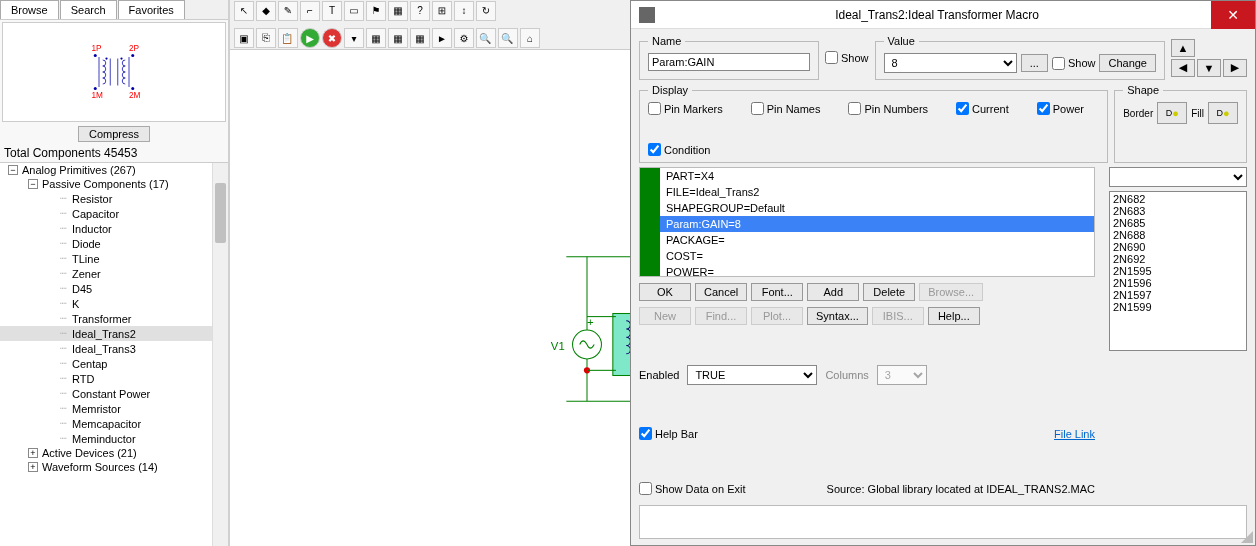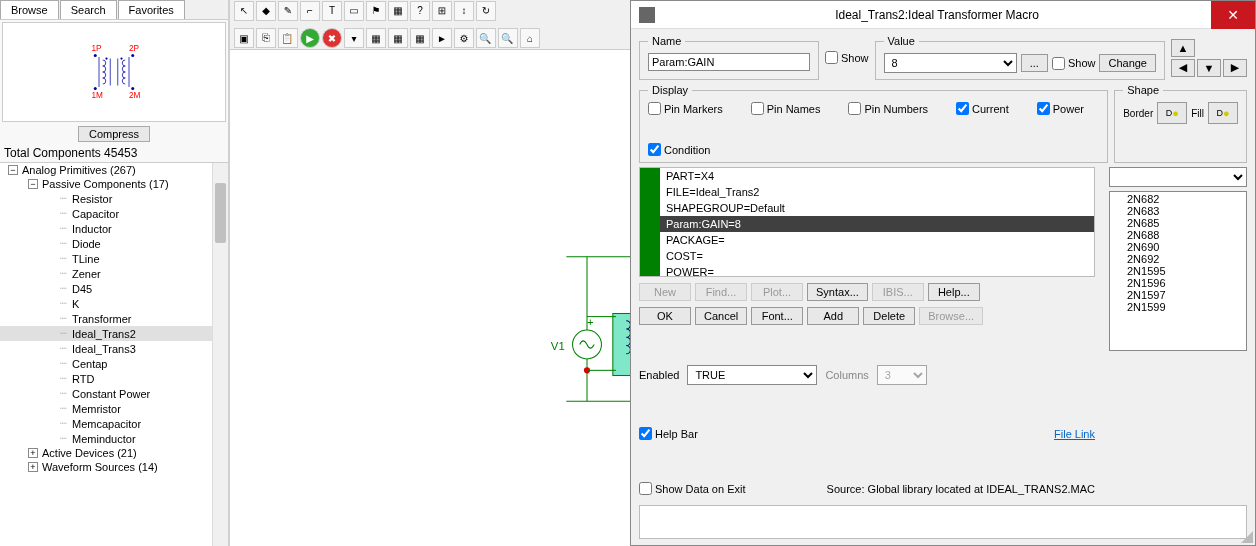--- a/index.html
+++ b/index.html
@@ -48,23 +48,23 @@
 input[type=text], select { border: 1px solid #888; padding: 2px 3px; background: #fff; font-size: 11px; }
 .chk { display: flex; align-items: center; gap: 3px; }
 .chk input { margin: 0; }
 .btn { padding: 2px 8px; background: #e8e8e8; border: 1px solid #999; cursor: pointer; min-width: 52px; text-align: center; }
 .btn.dis { color: #999; border-color: #ccc; }
 .arrow-btn { width: 24px; height: 18px; background: #e8e8e8; border: 1px solid #999; display: flex; align-items: center; justify-content: center; cursor: pointer; }
 .attr-box { display: flex; height: 110px; border: 1px solid #bbb; }
 .attr-green { width: 20px; background: #008000; }
 .attr-list { flex: 1; background: #fff; overflow: hidden; }
 .attr-row { padding: 2px 6px; }
-.attr-row.sel { background: #404040; color: #fff; }
+.attr-row.sel { background: #3b82f6; color: #fff; }
 .part-list { width: 138px; border: 1px solid #888; background: #fff; height: 160px; overflow-y: scroll; padding: 1px; }
-.part-list div { padding: 0 16px; }
+.part-list div { padding: 0 2px; }
 .btn-row { display: flex; gap: 4px; flex-wrap: wrap; }
 .form-row { display: flex; align-items: center; gap: 8px; padding: 2px 0; margin-top: 32px; }
 .link { color: #0066cc; text-decoration: underline; cursor: pointer; }
 .dlg-foot { flex: 1; background: #fff; border: 1px solid #bbb; margin-top: 4px; }
 .resize-grip { position: absolute; right: 2px; bottom: 2px; width: 14px; height: 14px; }
 .resize-grip::after { content: ""; position: absolute; right: 0; bottom: 0; width: 0; height: 0; border-left: 12px solid transparent; border-bottom: 12px solid #bbb; }
 .shape-btn { width: 30px; height: 22px; border: 1px solid #999; background: #e8e8e8; display: inline-flex; align-items: center; justify-content: center; font-size: 9px; cursor: pointer; }
 </style>
 </head>
 <body>
@@ -327,35 +327,35 @@
           <div class="attr-list" id="attr-list">
               <div class="attr-row">PART=X4</div>
               <div class="attr-row">FILE=Ideal_Trans2</div>
               <div class="attr-row">SHAPEGROUP=Default</div>
               <div class="attr-row sel">Param:GAIN=8</div>
               <div class="attr-row">PACKAGE=</div>
               <div class="attr-row">COST=</div>
               <div class="attr-row">POWER=</div>
             </div>
         </div>
+        <div class="btn-row" id="btns1">
+            <button class="btn">OK</button>
+            <button class="btn">Cancel</button>
+            <button class="btn">Font...</button>
+            <button class="btn">Add</button>
+            <button class="btn">Delete</button>
+            <button class="btn dis">Browse...</button>
+          </div>
         <div class="btn-row" id="btns2">
             <button class="btn dis">New</button>
             <button class="btn dis">Find...</button>
             <button class="btn dis">Plot...</button>
             <button class="btn">Syntax...</button>
             <button class="btn dis">IBIS...</button>
             <button class="btn">Help...</button>
-          </div>
-        <div class="btn-row" id="btns1">
-            <button class="btn">OK</button>
-            <button class="btn">Cancel</button>
-            <button class="btn">Font...</button>
-            <button class="btn">Add</button>
-            <button class="btn">Delete</button>
-            <button class="btn dis">Browse...</button>
           </div>
         <div class="form-row">
           <span>Enabled</span>
           <select style="width:130px"><option>TRUE</option></select>
           <span style="color:#888">Columns</span>
           <select style="width:50px;color:#888" disabled=""><option>3</option></select>
         </div>
         <div class="form-row">
           <div class="chk">
               <input type="checkbox" checked="" style="">

